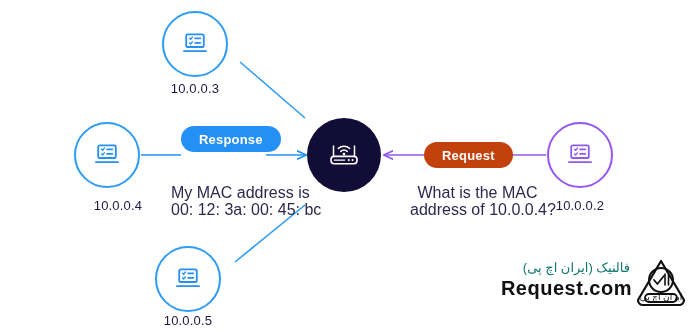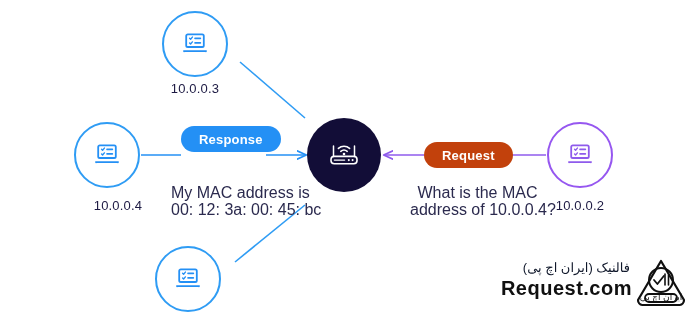--- a/index.html
+++ b/index.html
@@ -95,21 +95,21 @@
     left: 536px;
     top: 258px;
     width: 152px;
     height: 62px;
   }
   .logo-fa {
     position: absolute;
     right: 58px;
     top: 2px;
     font-size: 13px;
-    color: #0f172a;
+    color: #0f766e;
     white-space: nowrap;
     direction: rtl;
   }
   .logo-en {
     position: absolute;
     right: 56px;
     top: 19px;
     font-size: 20px;
     font-weight: bold;
     color: #101010;
@@ -189,20 +189,21 @@
       <svg width="26" height="24" viewBox="0 0 26 24" xmlns="http://www.w3.org/2000/svg">
         <rect x="4.2" y="2.4" width="17.6" height="12.6" rx="1.6" fill="none" stroke="#2490F5" stroke-width="1.8"></rect>
         <path d="M7.6 6.2 l1 1 l1.8 -2.1" fill="none" stroke="#2490F5" stroke-width="1.4" stroke-linecap="round" stroke-linejoin="round"></path>
         <path d="M7.6 11 l1 1 l1.8 -2.1" fill="none" stroke="#2490F5" stroke-width="1.4" stroke-linecap="round" stroke-linejoin="round"></path>
         <line x1="13" y1="6.4" x2="18.4" y2="6.4" stroke="#2490F5" stroke-width="1.6" stroke-linecap="round"></line>
         <line x1="13" y1="10.9" x2="18.4" y2="10.9" stroke="#2490F5" stroke-width="1.6" stroke-linecap="round"></line>
         <path d="M1.6 18.2 h22.8 a1 1 0 0 1 -1 1.8 h-20.8 a1 1 0 0 1 -1 -1.8 z" fill="#2490F5"></path>
       </svg>
     </span>
   </div>
+  <div class="ip-label" style="left:138px; top:313px; width:100px;">10.0.0.5</div>
 
   <div class="node purple" style="left:547px; top:122px;">
     <span>
       <svg width="26" height="24" viewBox="0 0 26 24" xmlns="http://www.w3.org/2000/svg">
         <rect x="4.2" y="2.4" width="17.6" height="12.6" rx="1.6" fill="none" stroke="#8F5BEC" stroke-width="1.8"></rect>
         <path d="M7.6 6.2 l1 1 l1.8 -2.1" fill="none" stroke="#8F5BEC" stroke-width="1.4" stroke-linecap="round" stroke-linejoin="round"></path>
         <path d="M7.6 11 l1 1 l1.8 -2.1" fill="none" stroke="#8F5BEC" stroke-width="1.4" stroke-linecap="round" stroke-linejoin="round"></path>
         <line x1="13" y1="6.4" x2="18.4" y2="6.4" stroke="#8F5BEC" stroke-width="1.6" stroke-linecap="round"></line>
         <line x1="13" y1="10.9" x2="18.4" y2="10.9" stroke="#8F5BEC" stroke-width="1.6" stroke-linecap="round"></line>
         <path d="M1.6 18.2 h22.8 a1 1 0 0 1 -1 1.8 h-20.8 a1 1 0 0 1 -1 -1.8 z" fill="#8F5BEC"></path>

